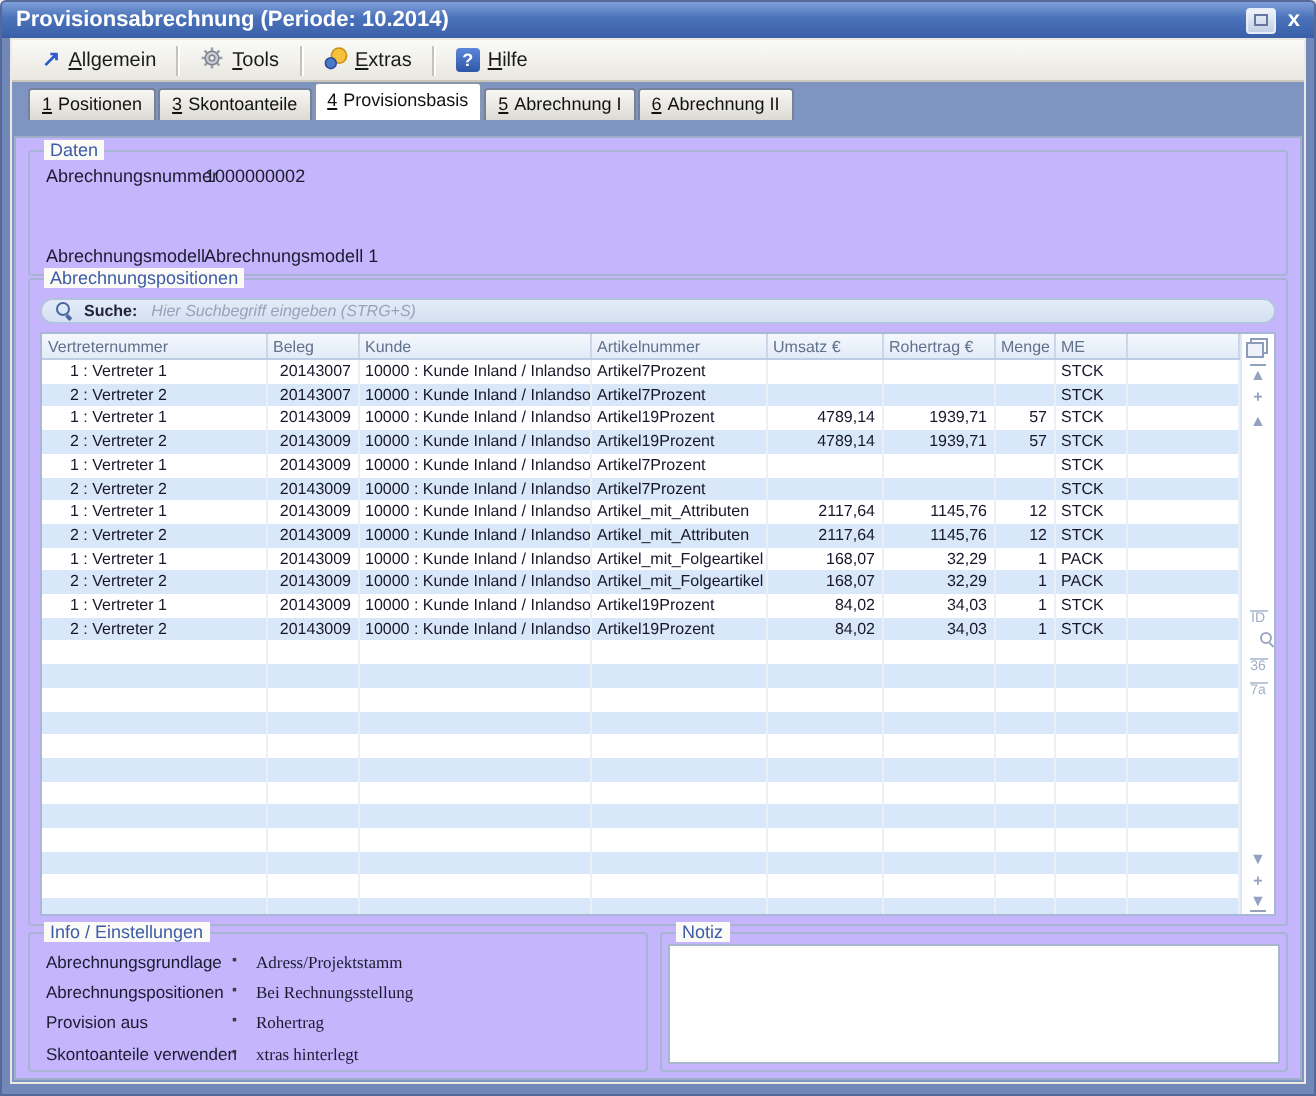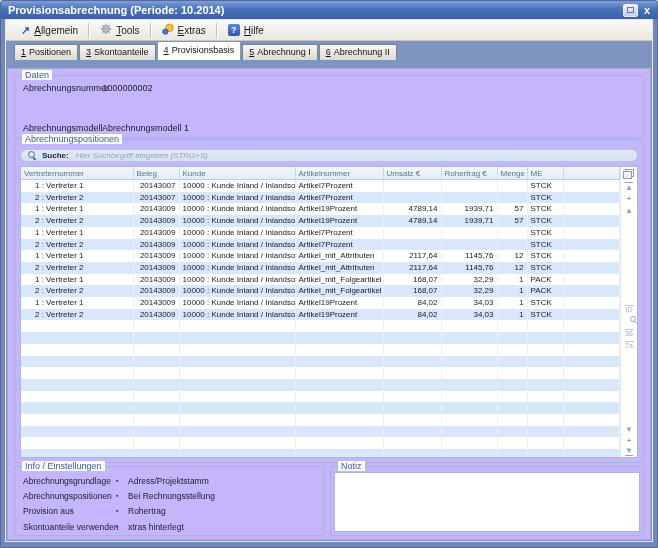--- a/index.html
+++ b/index.html
@@ -65,21 +65,21 @@
   .si-plus{font-weight:bold;font-size:8px;}
   .si-txt{font-size:7px;line-height:8px;color:#a3aec5;border-top:1px solid #bcc6d9;width:9px;margin:0 auto;}
   .smag{width:8px;height:8px;position:relative;margin:0 auto;}
   .smag::before{content:"";position:absolute;left:1px;top:0;width:4px;height:4px;border:1.2px solid #9aa7c0;border-radius:50%;}
   .smag::after{content:"";position:absolute;left:6px;top:5.4px;width:3px;height:1.2px;background:#9aa7c0;transform:rotate(45deg);transform-origin:0 0;}
 
   .fs-info{left:6px;top:397px;width:308px;height:68px;}
   .i-row{position:absolute;font-size:8.5px;color:#1b1b30;height:10px;}
   .i-row .i-label{position:absolute;left:8px;white-space:nowrap;}
   .i-row .i-bullet{position:absolute;left:101px;font-size:7px;color:#3a3a3a;top:0.5px;}
-  .i-row .i-value{position:absolute;left:113px;white-space:nowrap;}
+  .i-row .i-value{position:absolute;left:113px;white-space:nowrap;font-family:Liberation Serif, serif;}
   .i-row.r1{top:9px;} .i-row.r2{top:24px;} .i-row.r3{top:39px;} .i-row.r4{top:55px;}
 
   .fs-notiz{left:322px;right:6px;top:397px;height:68px;}
   .notiz-box{position:absolute;top:5px;left:3px;right:3px;bottom:3px;background:#fff;border:1px solid #a9b6cf;}
 </style>
 </head>
 <body>
 
 <div class="window">
   <div class="titlebar">

